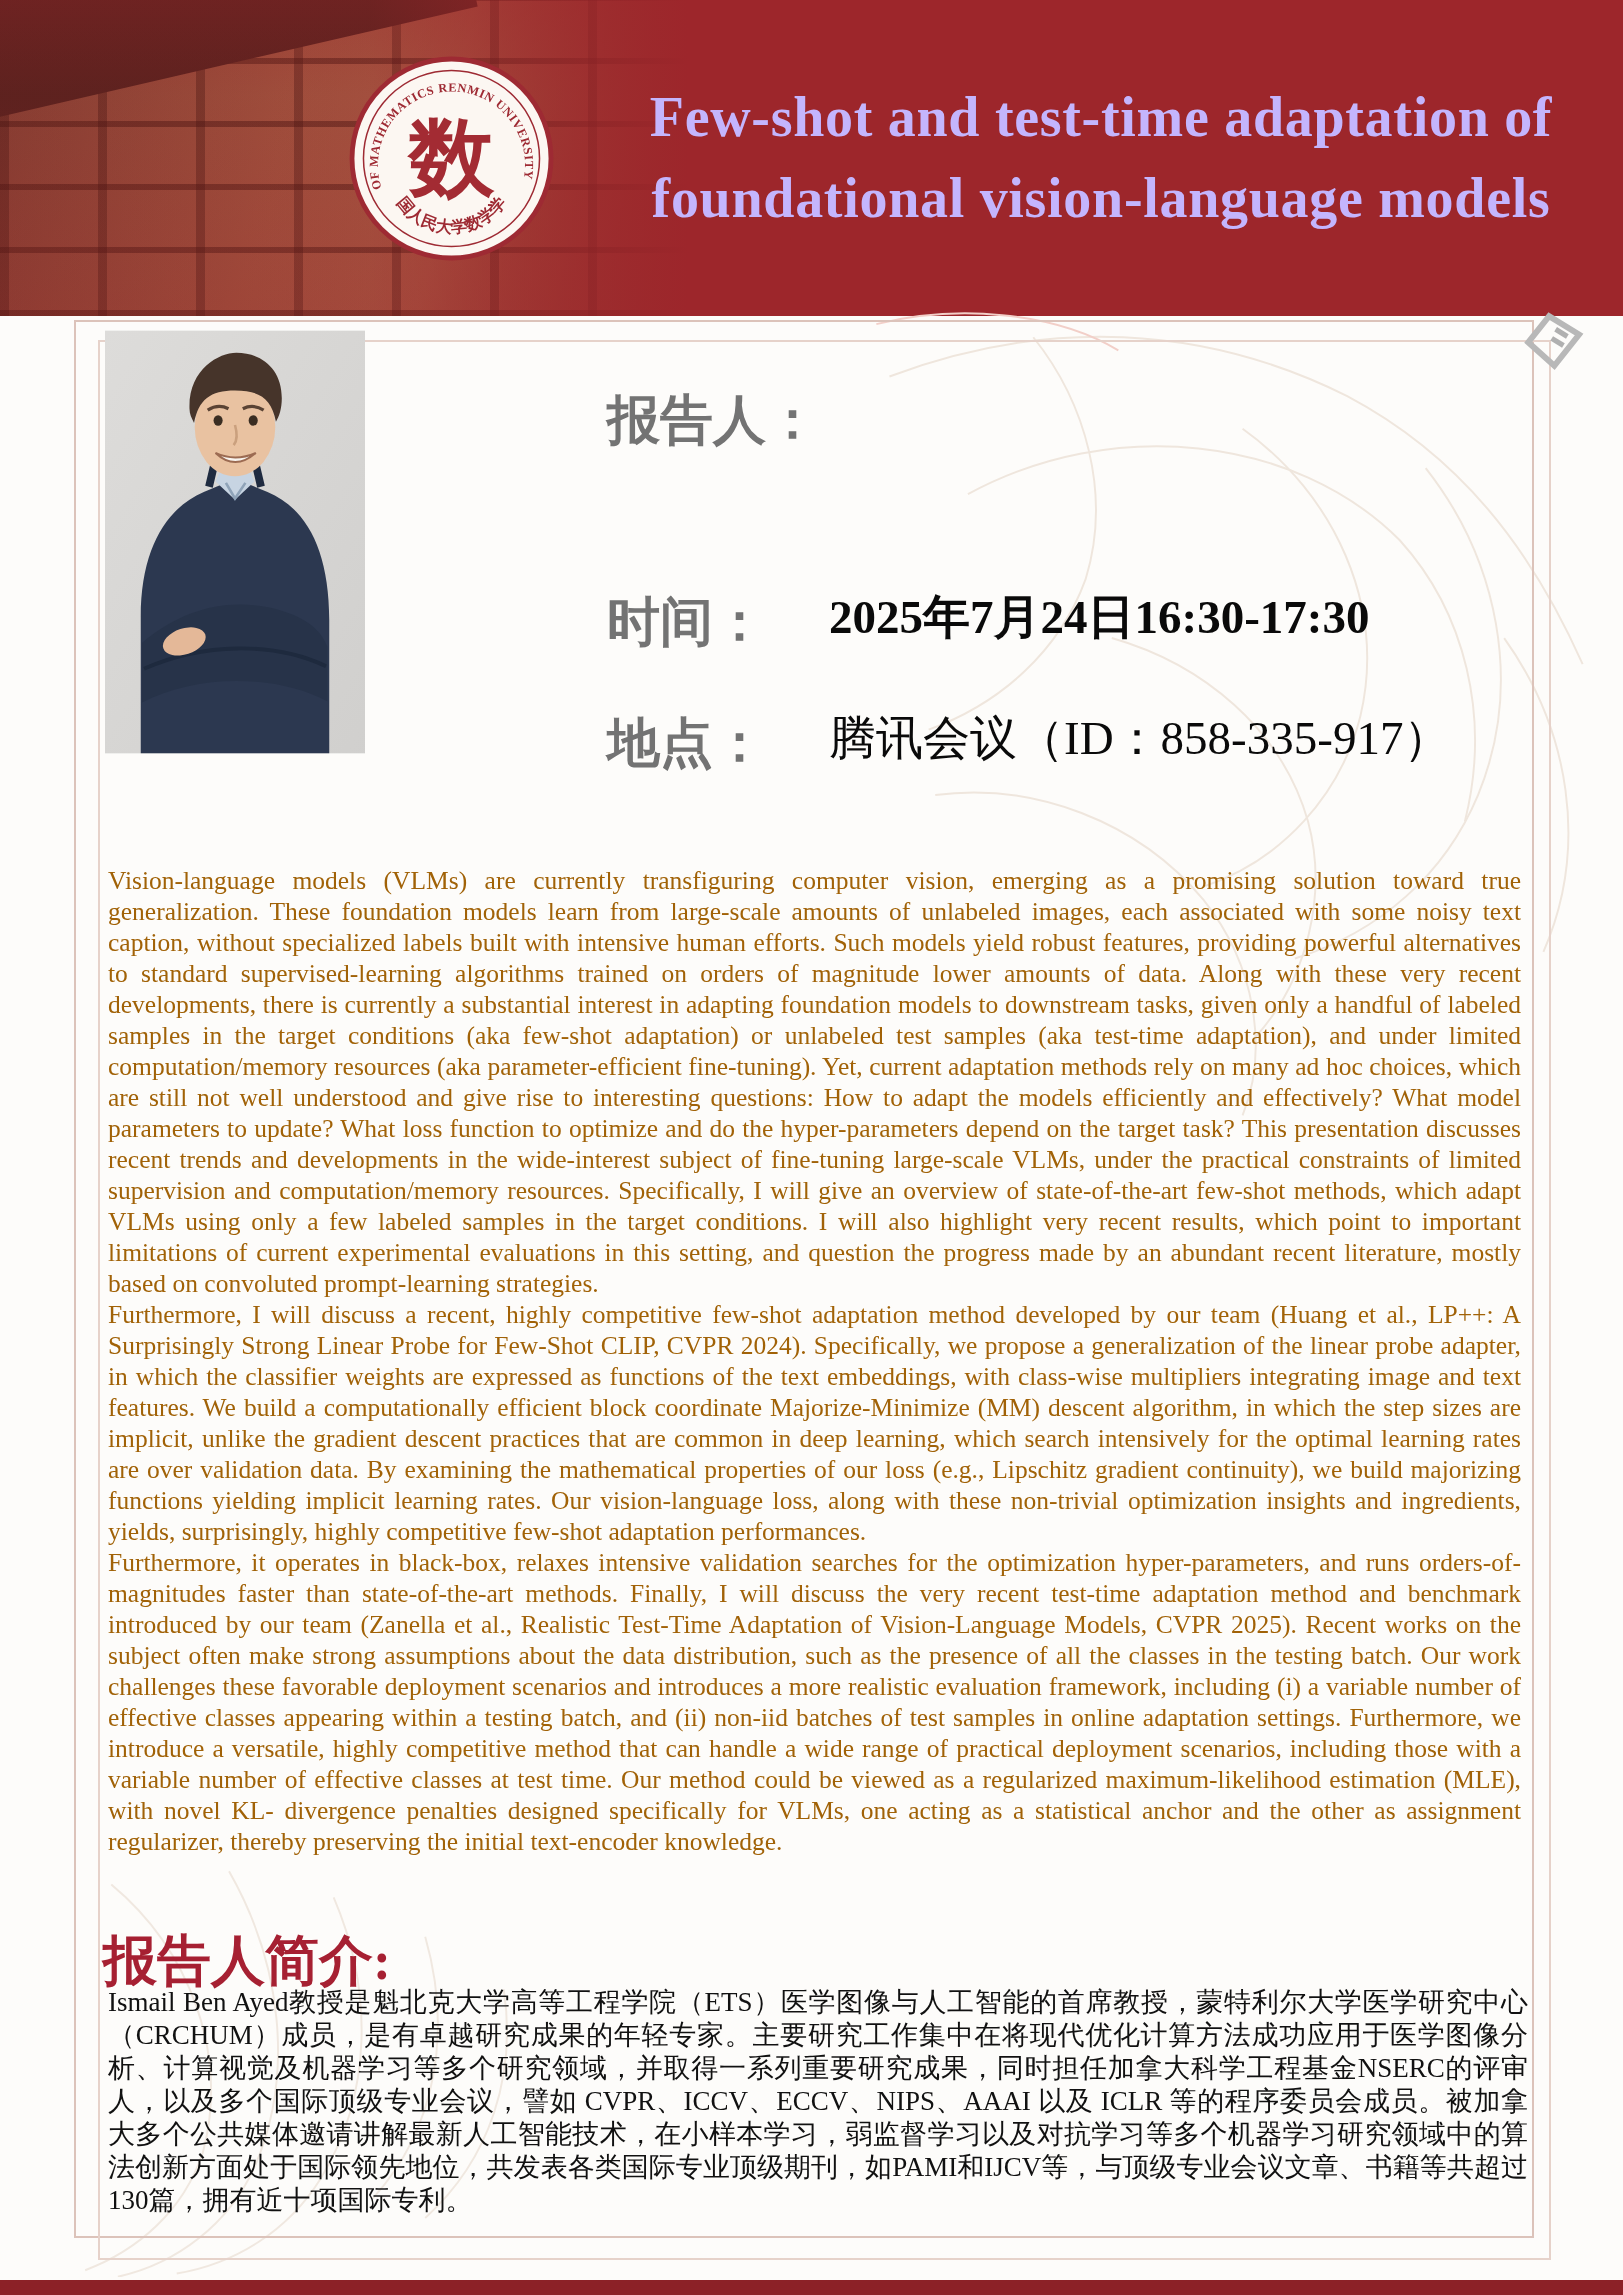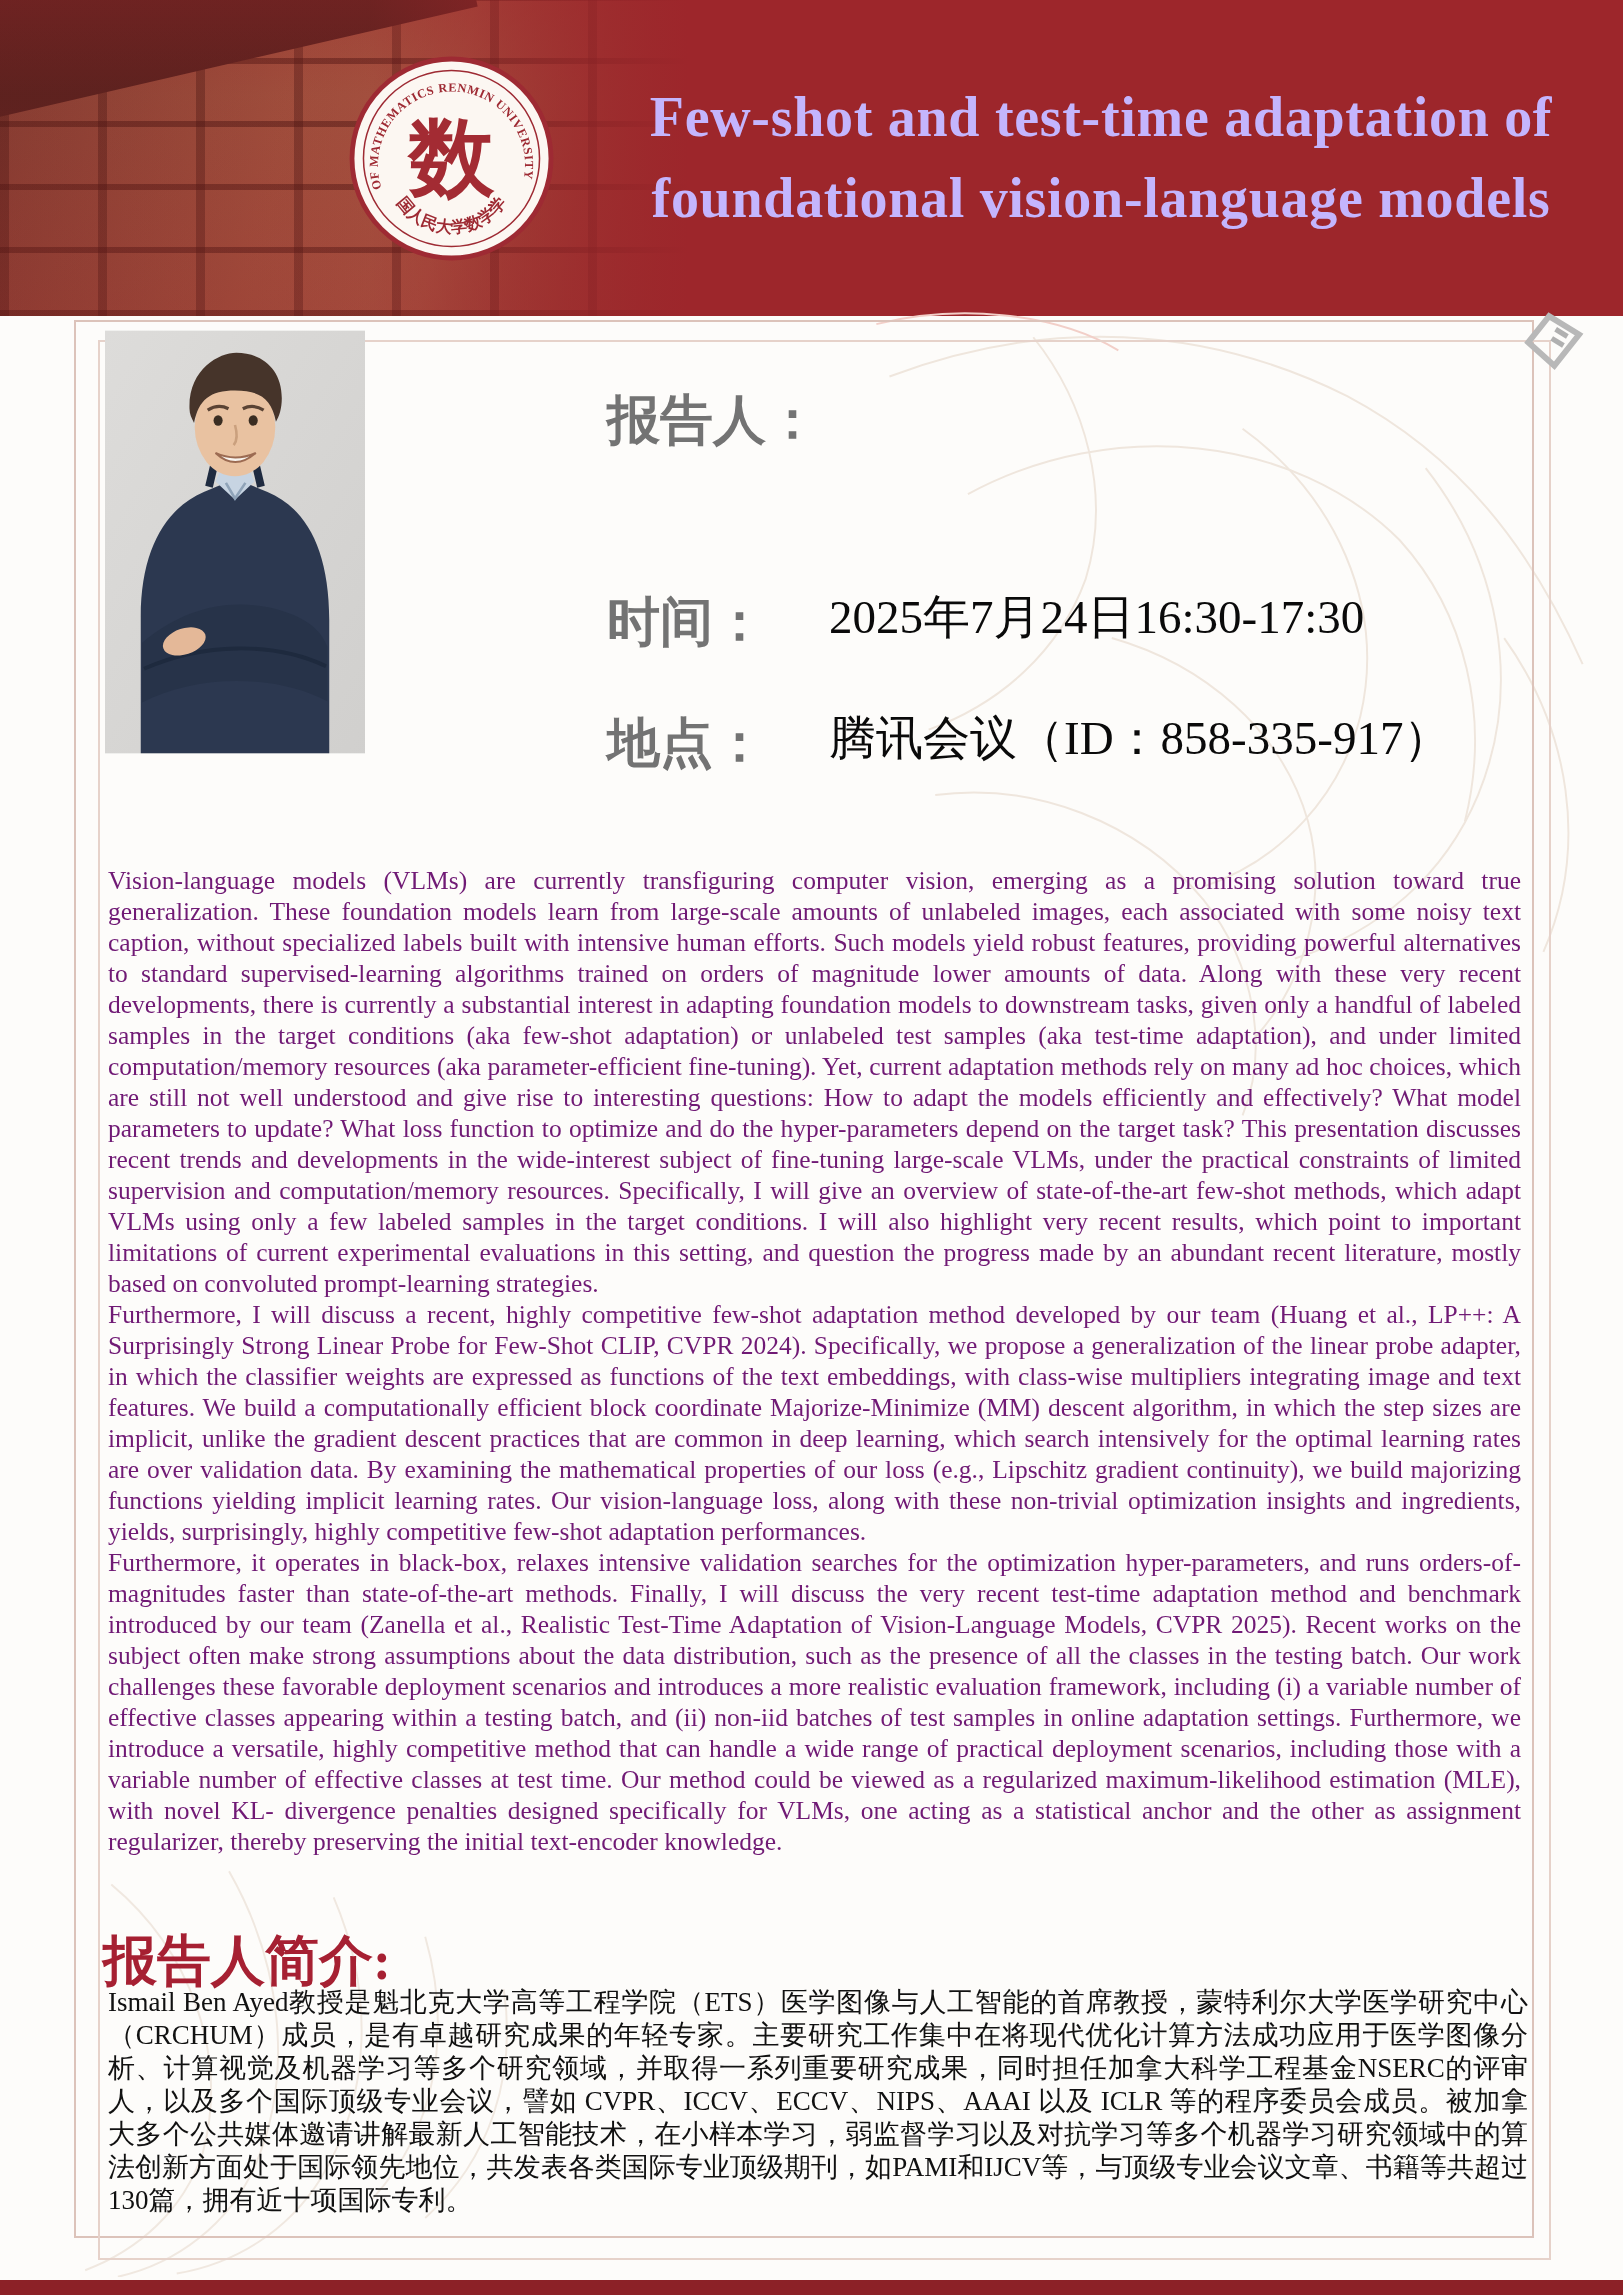--- a/index.html
+++ b/index.html
@@ -32,29 +32,29 @@
   .watermark{position:absolute;pointer-events:none;}
   
   .photo{position:absolute;left:105px;top:330px;width:260px;height:424px;}
   
   .info-label{position:absolute;font-size:53px;font-weight:600;color:#737373;white-space:nowrap;}
   .info-value{position:absolute;font-size:47px;color:#0a0a0a;white-space:nowrap;}
   .lbl-speaker{left:607px;top:385px;}
   .val-speaker{left:829px;top:383px;}
   .val-affil{left:832px;top:458px;font-size:50px;}
   .lbl-time{left:607px;top:587px;}
-  .val-time{left:829px;top:586px;}
+  .val-time{left:829px;top:586px;font-weight:bold;}
   .lbl-venue{left:607px;top:708px;}
   .val-venue{left:829px;top:707px;}
   
   .section-heading{position:absolute;left:103px;font-size:54px;font-weight:bold;color:#a62032;white-space:nowrap;}
   .h-abstract{top:795px;}
   .h-bio{top:1925px;}
   .abstract{position:absolute;left:108px;top:865px;width:1413px;
-    font-size:25.5px;line-height:31px;color:#701a75;text-align:justify;}
+    font-size:25.5px;line-height:31px;color:#a16207;text-align:justify;}
   .abstract p{margin:0;}
   .bio{position:absolute;left:108px;top:1986px;width:1420px;
     font-size:27px;line-height:33px;color:#111;text-align:justify;}
   
   .footer-bar{position:absolute;left:0;top:2280px;width:1623px;height:15.7px;background:#8c2127;}
 </style>
 </head>
 <body>
 
 <div class="poster">

